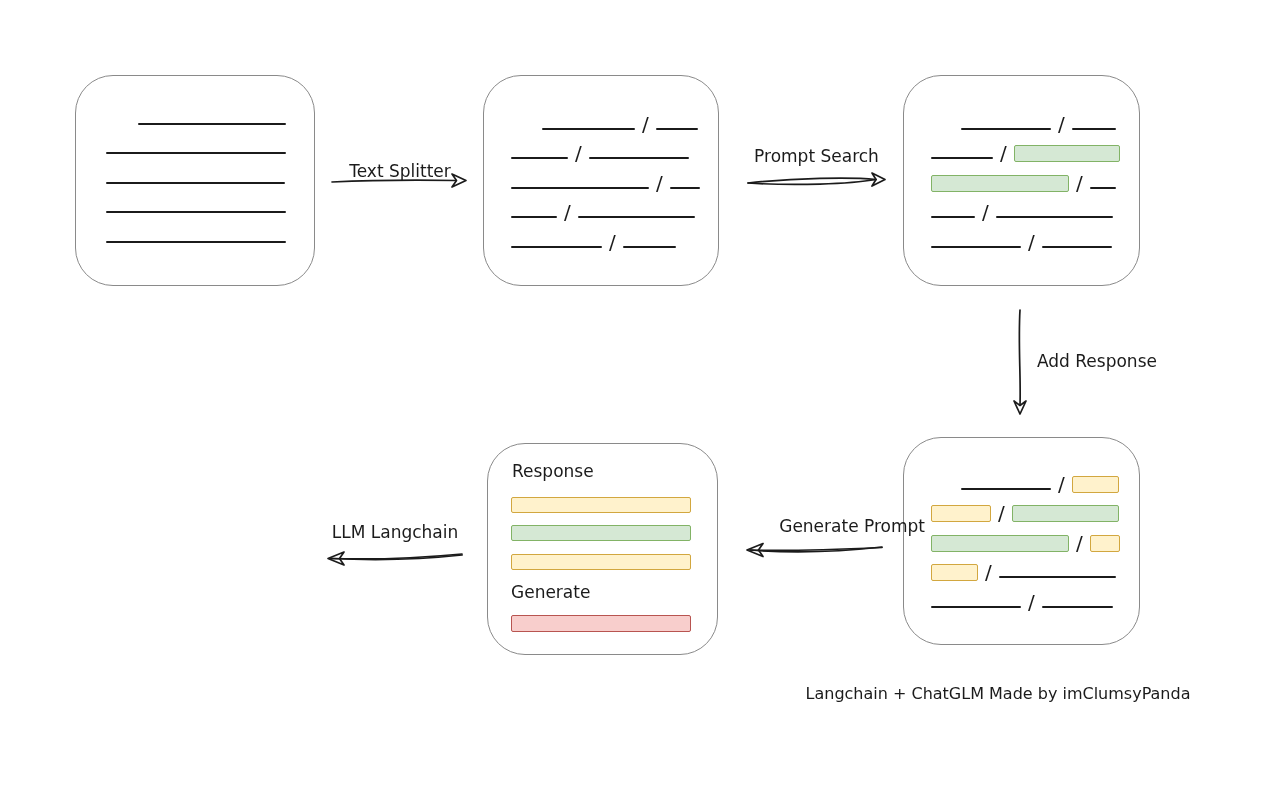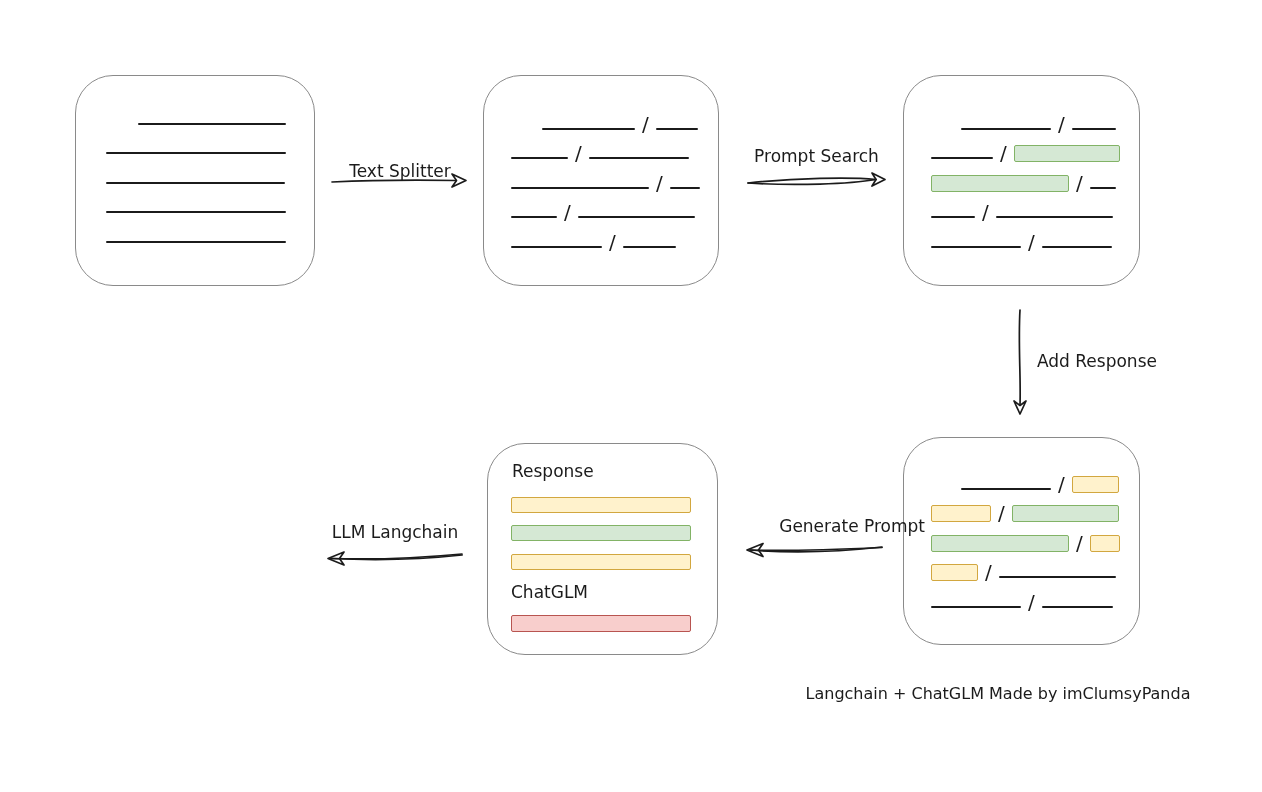--- a/index.html
+++ b/index.html
@@ -178,21 +178,21 @@
         <div class="seg-row" style="padding-left: 27px;">
           <div class="hline" style="width: 90px;"></div>
           <div class="slash">/</div>
           <div class="hline" style="width: 71px;"></div>
         </div>
       </div>
   </div>
 
   <div class="box" id="box-prompt">
     <span class="prompt-title" id="knowledge-label">Response</span>
-    <span class="prompt-title" id="question-label">ChatGLM</span>
+    <span class="prompt-title" id="question-label">Generate</span>
     <div id="prompt-bars">
         <div class="chip chip-yellow prompt-chip p-0"></div>
         <div class="chip chip-green prompt-chip p-1"></div>
         <div class="chip chip-yellow prompt-chip p-2"></div>
         <div class="chip chip-red prompt-chip p-q"></div>
       </div>
   </div>
 
 
   <svg class="arrow-svg" id="arrow-text-splitter" width="140" height="24">

